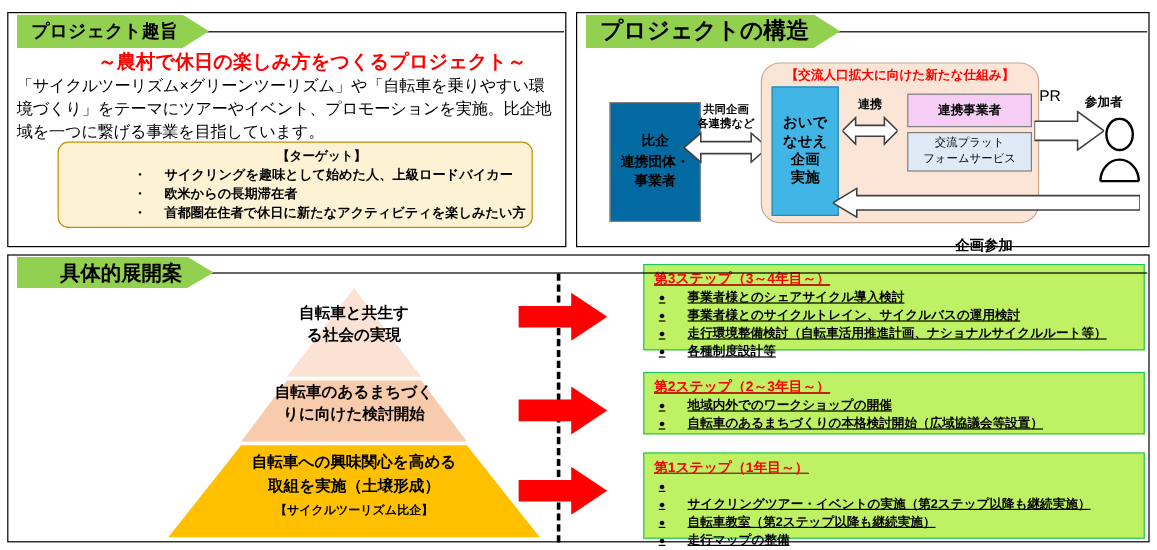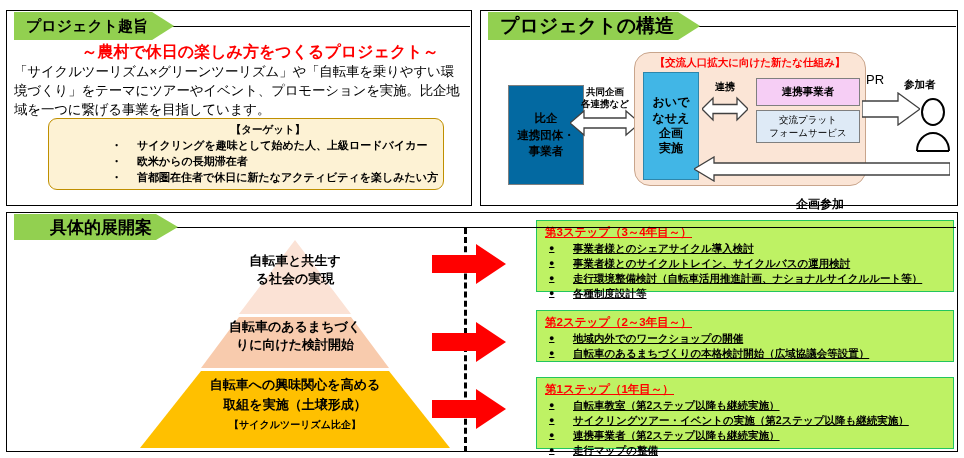--- a/index.html
+++ b/index.html
@@ -255,27 +255,26 @@
   <div class="step-item">
     <span class="step-bullet">●</span>
     <span>自転車のあるまちづくりの本格検討開始（広域協議会等設置）</span>
   </div>
 </div>
 
 <div class="step-box" id="step-1">
   <div class="step-title">第1ステップ（1年目～）</div>
   <div class="step-item">
     <span class="step-bullet">●</span>
+  </div>
+  <div class="step-item">
+    <span class="step-bullet">●</span>
+    <span>サイクリングツアー・イベントの実施（第2ステップ以降も継続実施）</span>
+  </div>
+  <div class="step-item">
+    <span class="step-bullet">●</span>
     <span>自転車教室（第2ステップ以降も継続実施）</span>
   </div>
   <div class="step-item">
     <span class="step-bullet">●</span>
-    <span>サイクリングツアー・イベントの実施（第2ステップ以降も継続実施）</span>
-  </div>
-  <div class="step-item">
-    <span class="step-bullet">●</span>
-    <span>連携事業者（第2ステップ以降も継続実施）</span>
-  </div>
-  <div class="step-item">
-    <span class="step-bullet">●</span>
     <span>走行マップの整備</span>
   </div>
 </div>
 
 </body></html>

